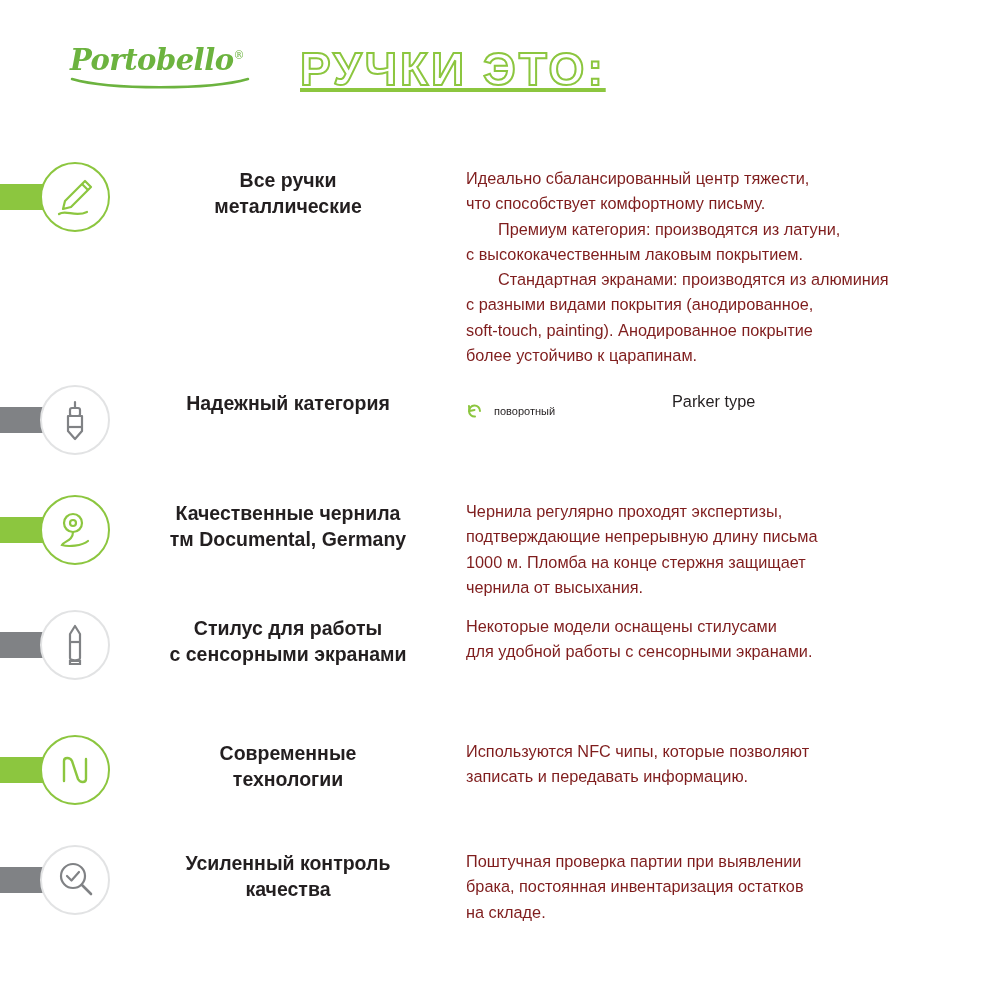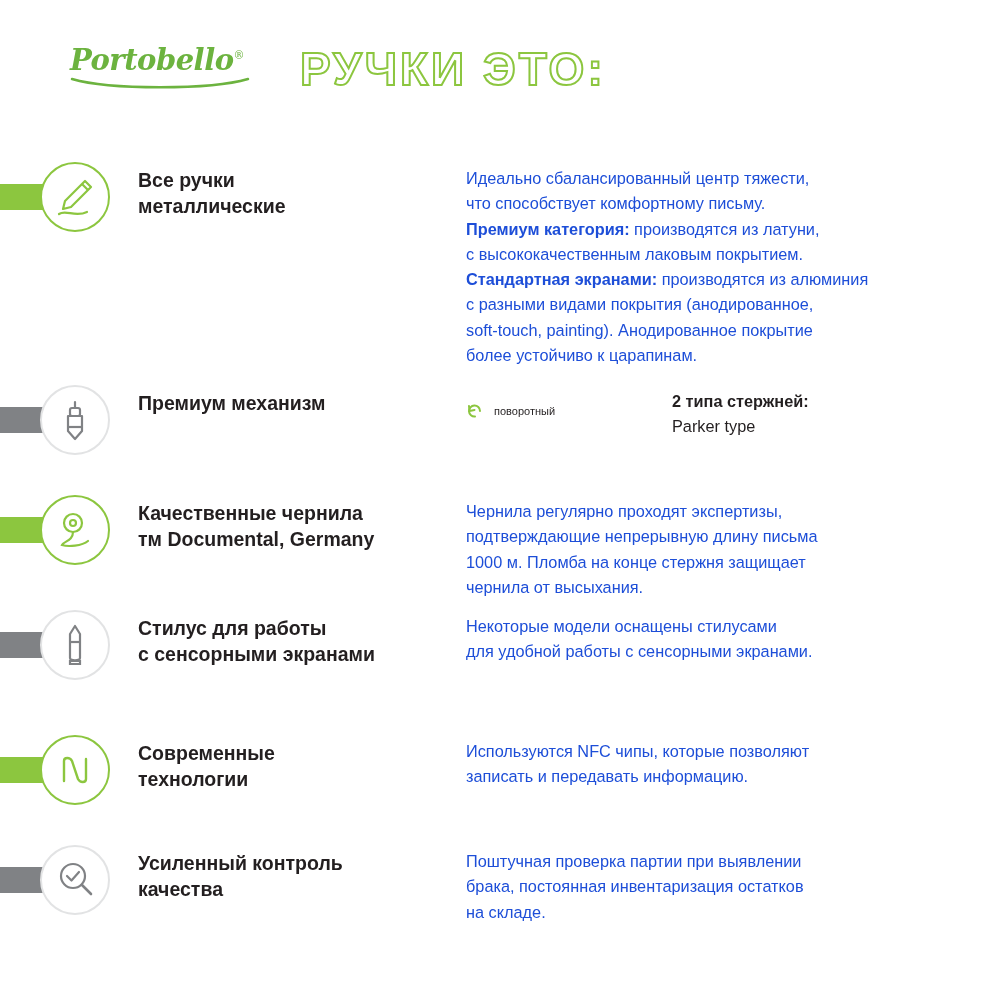--- a/index.html
+++ b/index.html
@@ -58,20 +58,21 @@
   .header-title {
     position: absolute;
     left: 230px;
     top: 4px;
     font-size: 46px;
     font-weight: bold;
     letter-spacing: 3px;
     color: #ffffff;
     -webkit-text-stroke: 2px #8cc63f;
     text-transform: uppercase;
+    text-decoration: underline;
   }
 
   
   .row {
     position: absolute;
     left: 0;
     width: 1000px;
   }
   .bar {
     position: absolute;
@@ -99,31 +100,32 @@
 
   .row-title {
     position: absolute;
     left: 138px;
     top: 6px;
     width: 300px;
     font-size: 19.5px;
     font-weight: bold;
     line-height: 1.32;
     color: #231f20;
+    text-align: center;
   }
   .row-body {
     position: absolute;
     left: 466px;
     top: 4px;
     width: 470px;
     font-size: 16.3px;
     line-height: 1.55;
-    color: #1d4ed8;
-  }
-  .row-body b { font-weight: bold; }
+    color: #7f1d1d;
+  }
+  .row-body b { font-weight: normal; margin-left: 32px; }
 
   
   .mech-left {
     position: absolute;
     left: 466px;
     top: 16px;
     width: 190px;
     font-size: 11px;
     line-height: 1.9;
   }
@@ -177,34 +179,33 @@
   <div class="row" style="top:385px;">
     <div class="bar grey"></div>
     <div class="circle">
       <svg width="66" height="66" viewBox="0 0 66 66">
         <path d="M33 15 L33 21" stroke="#808285" stroke-width="2.2" stroke-linecap="round"></path>
         <rect x="28" y="21" width="10" height="8" rx="2" fill="none" stroke="#808285" stroke-width="2.2"></rect>
         <path d="M26 29 L40 29 L40 44 L33 52 L26 44 Z" fill="none" stroke="#808285" stroke-width="2.2" stroke-linejoin="round"></path>
         <path d="M26 40 L40 40" stroke="#808285" stroke-width="2.2"></path>
       </svg>
     </div>
-    <div class="row-title">Премиум механизм</div>
+    <div class="row-title">Надежный категория</div>
 
     <div class="mech-left">
       <div class="mech-item">
         <svg width="18" height="18" viewBox="0 0 18 18">
           <path d="M14 9 A5.5 5.5 0 1 0 9 14.5" fill="none" stroke="#8cc63f" stroke-width="2" stroke-linecap="round"></path>
           <path d="M3 4 L3.5 9 L8.5 8" fill="none" stroke="#8cc63f" stroke-width="2" stroke-linecap="round" stroke-linejoin="round"></path>
         </svg>
         <span>поворотный</span>
       </div>
     </div>
 
     <div class="mech-right">
-      <div class="hd">2 типа стержней:</div>
       <div>Parker type</div>
     </div>
   </div>
 
   <div class="row" style="top:495px;">
     <div class="bar green"></div>
     <div class="circle green-ring">
       <svg width="66" height="66" viewBox="0 0 66 66">
         <circle cx="31" cy="26" r="9" fill="none" stroke="#8cc63f" stroke-width="2.2"></circle>
         <circle cx="31" cy="26" r="3" fill="none" stroke="#8cc63f" stroke-width="2.2"></circle>

